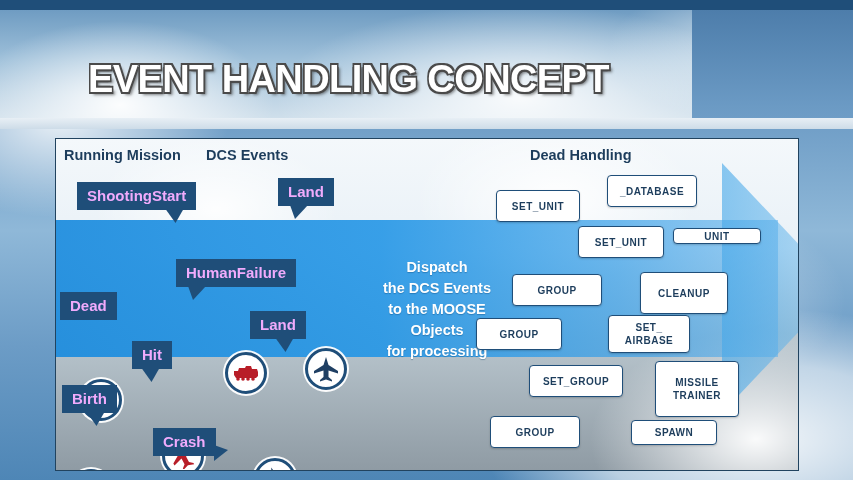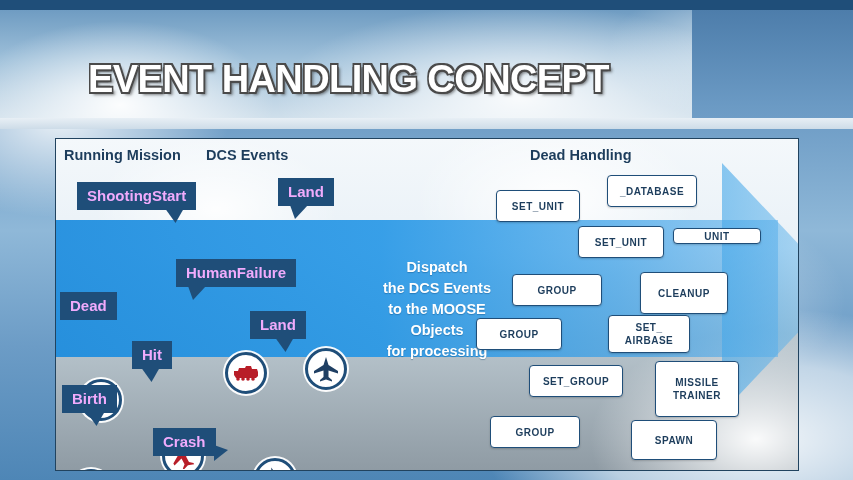--- a/index.html
+++ b/index.html
@@ -218,17 +218,17 @@
       <span style="white-space:pre-line;">SET_
 AIRBASE</span>
     </div>
   <div class="objbox" style="left:599px; top:222px; width:84px; height:56px;">
       <span style="white-space:pre-line;">MISSILE
 TRAINER</span>
     </div>
   <div class="objbox" style="left:434px; top:277px; width:90px; height:32px;">
       <span>GROUP</span>
     </div>
-  <div class="objbox" style="left:575px; top:281px; width:86px; height:40px;">
+  <div class="objbox" style="left:575px; top:281px; width:86px; height:25px;">
       <span>SPAWN</span>
     </div>
 
 </div>
 
 </body></html>

